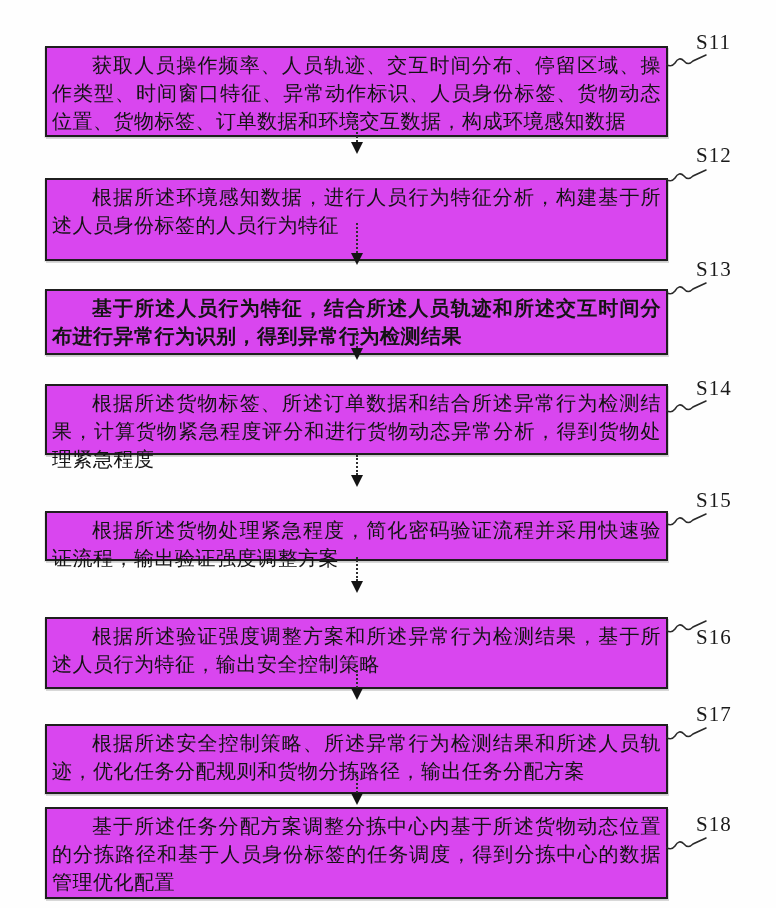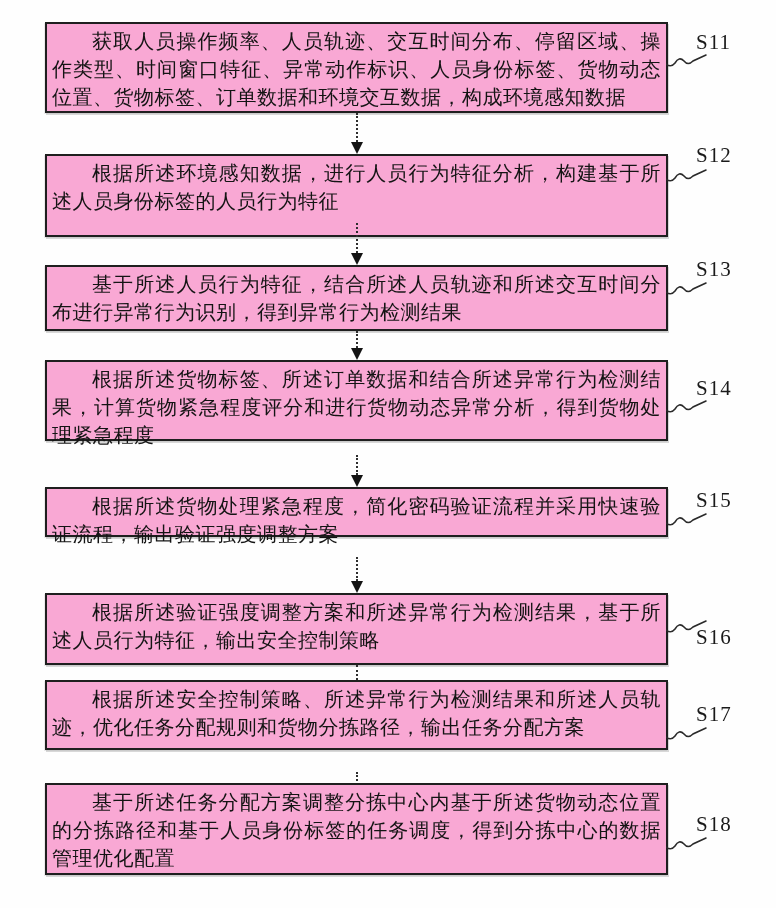--- a/index.html
+++ b/index.html
@@ -16,41 +16,42 @@
     color: #161616;
     overflow: hidden;
   }
   
   .step-box {
     position: absolute;
     left: 45px;
     width: 623px;
     border: 2px solid #1f1f1f;
     box-sizing: border-box;
-    background: #f9a8d4;
+    background: #d946ef;
     box-shadow: 1px 2px 0 rgba(130,130,130,0.30), -1px 1px 0 rgba(150,150,150,0.18);
+    margin-top: 24px;
   }
   .box-text {
     margin: 0;
     padding: 3px 5px 2px 5px;
     font-size: 20px;
     line-height: 28px;
     text-indent: 2em;
     text-align: justify;
     text-justify: inter-ideograph;
     letter-spacing: 0.5px;
     color: #141414;
   }
   .b1 { top: 22px;  height: 91px; }
   .b2 { top: 154px; height: 83px; }
-  .b3 { top: 265px; height: 66px; }
-  .b4 { top: 360px; height: 81px; }
+  .b3 { top: 265px; height: 66px; font-weight: bold; }
+  .b4 { top: 360px; height: 71px; }
   .b5 { top: 487px; height: 50px; }
   .b6 { top: 593px; height: 72px; }
-  .b7 { top: 680px; height: 70px; }
+  .b7 { top: 700px; height: 70px; }
   .b8 { top: 783px; height: 92px; }
 
   
   .step-label {
     position: absolute;
     left: 696px;
     width: 60px;
     font-size: 21px;
     letter-spacing: 1px;
     color: #1a1a1a;

